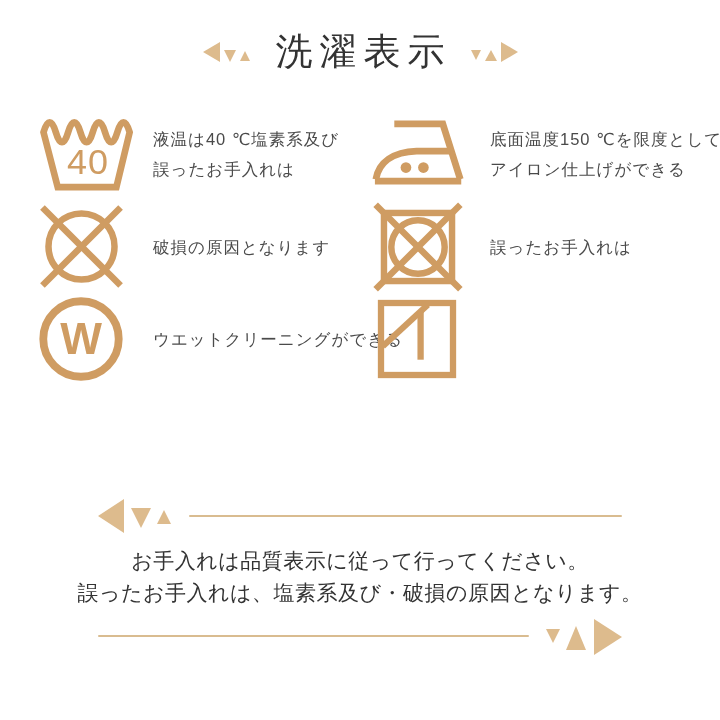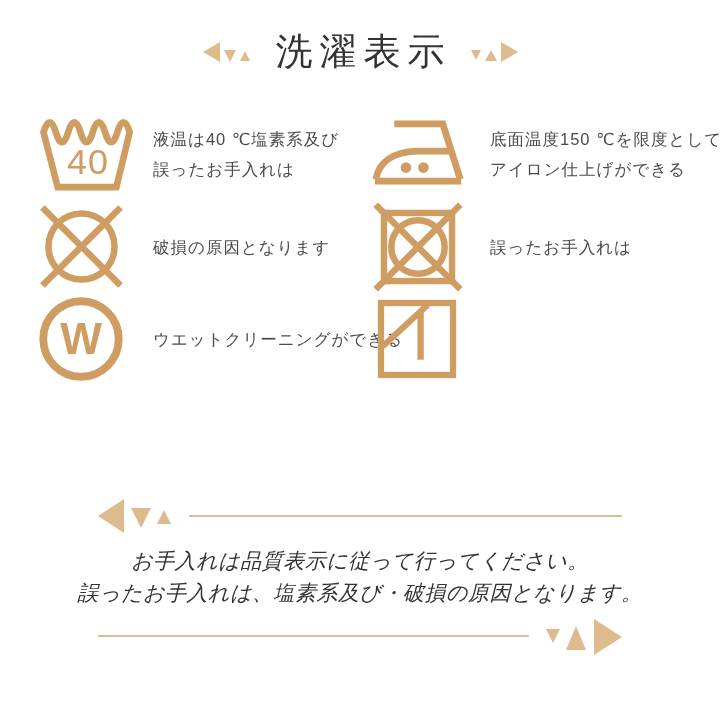--- a/index.html
+++ b/index.html
@@ -36,21 +36,21 @@
 
   
   .divider{display:flex;align-items:center;margin:20px 98px 0 98px;height:38px;}
   .divider.bottom{margin-top:8px;}
   .rule{flex:1;height:2px;background:var(--line);border-radius:1px;}
   .rule.after-tris{margin-left:15px;}
   .rule.before-tris{margin-right:15px;}
 
   
   .care-note{margin-top:10px;text-align:center;color:var(--text-dark);
-    font-size:21px;line-height:32px;letter-spacing:0.5px;font-style:italic;}
+    font-size:21px;line-height:32px;letter-spacing:0.5px;}
 </style>
 </head>
 <body>
 
 <div class="page">
 
   <div class="title-row">
     <svg width="50" height="26" viewBox="0 0 50 26">
       <polygon class="acc" points="0,13 17,3 17,23"></polygon>
       <polygon class="acc" points="21,11 33,11 27,23"></polygon>

